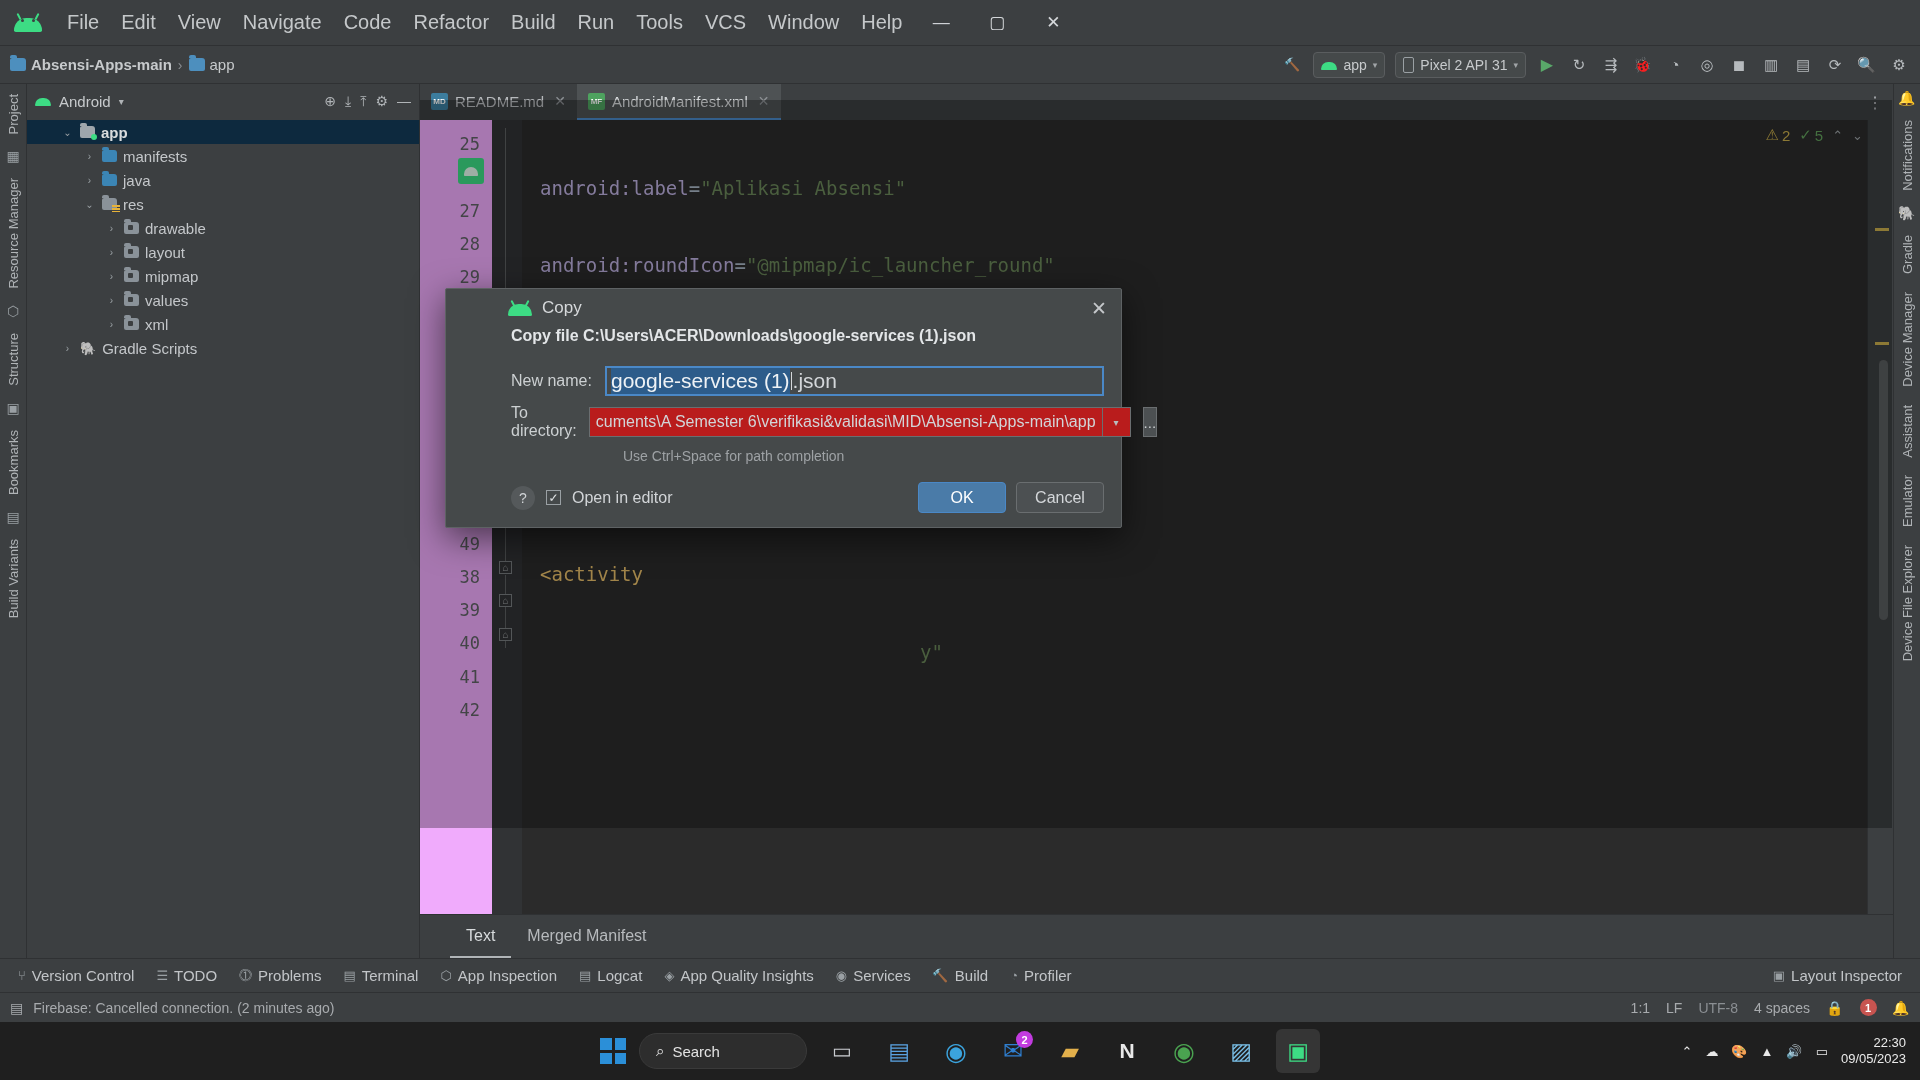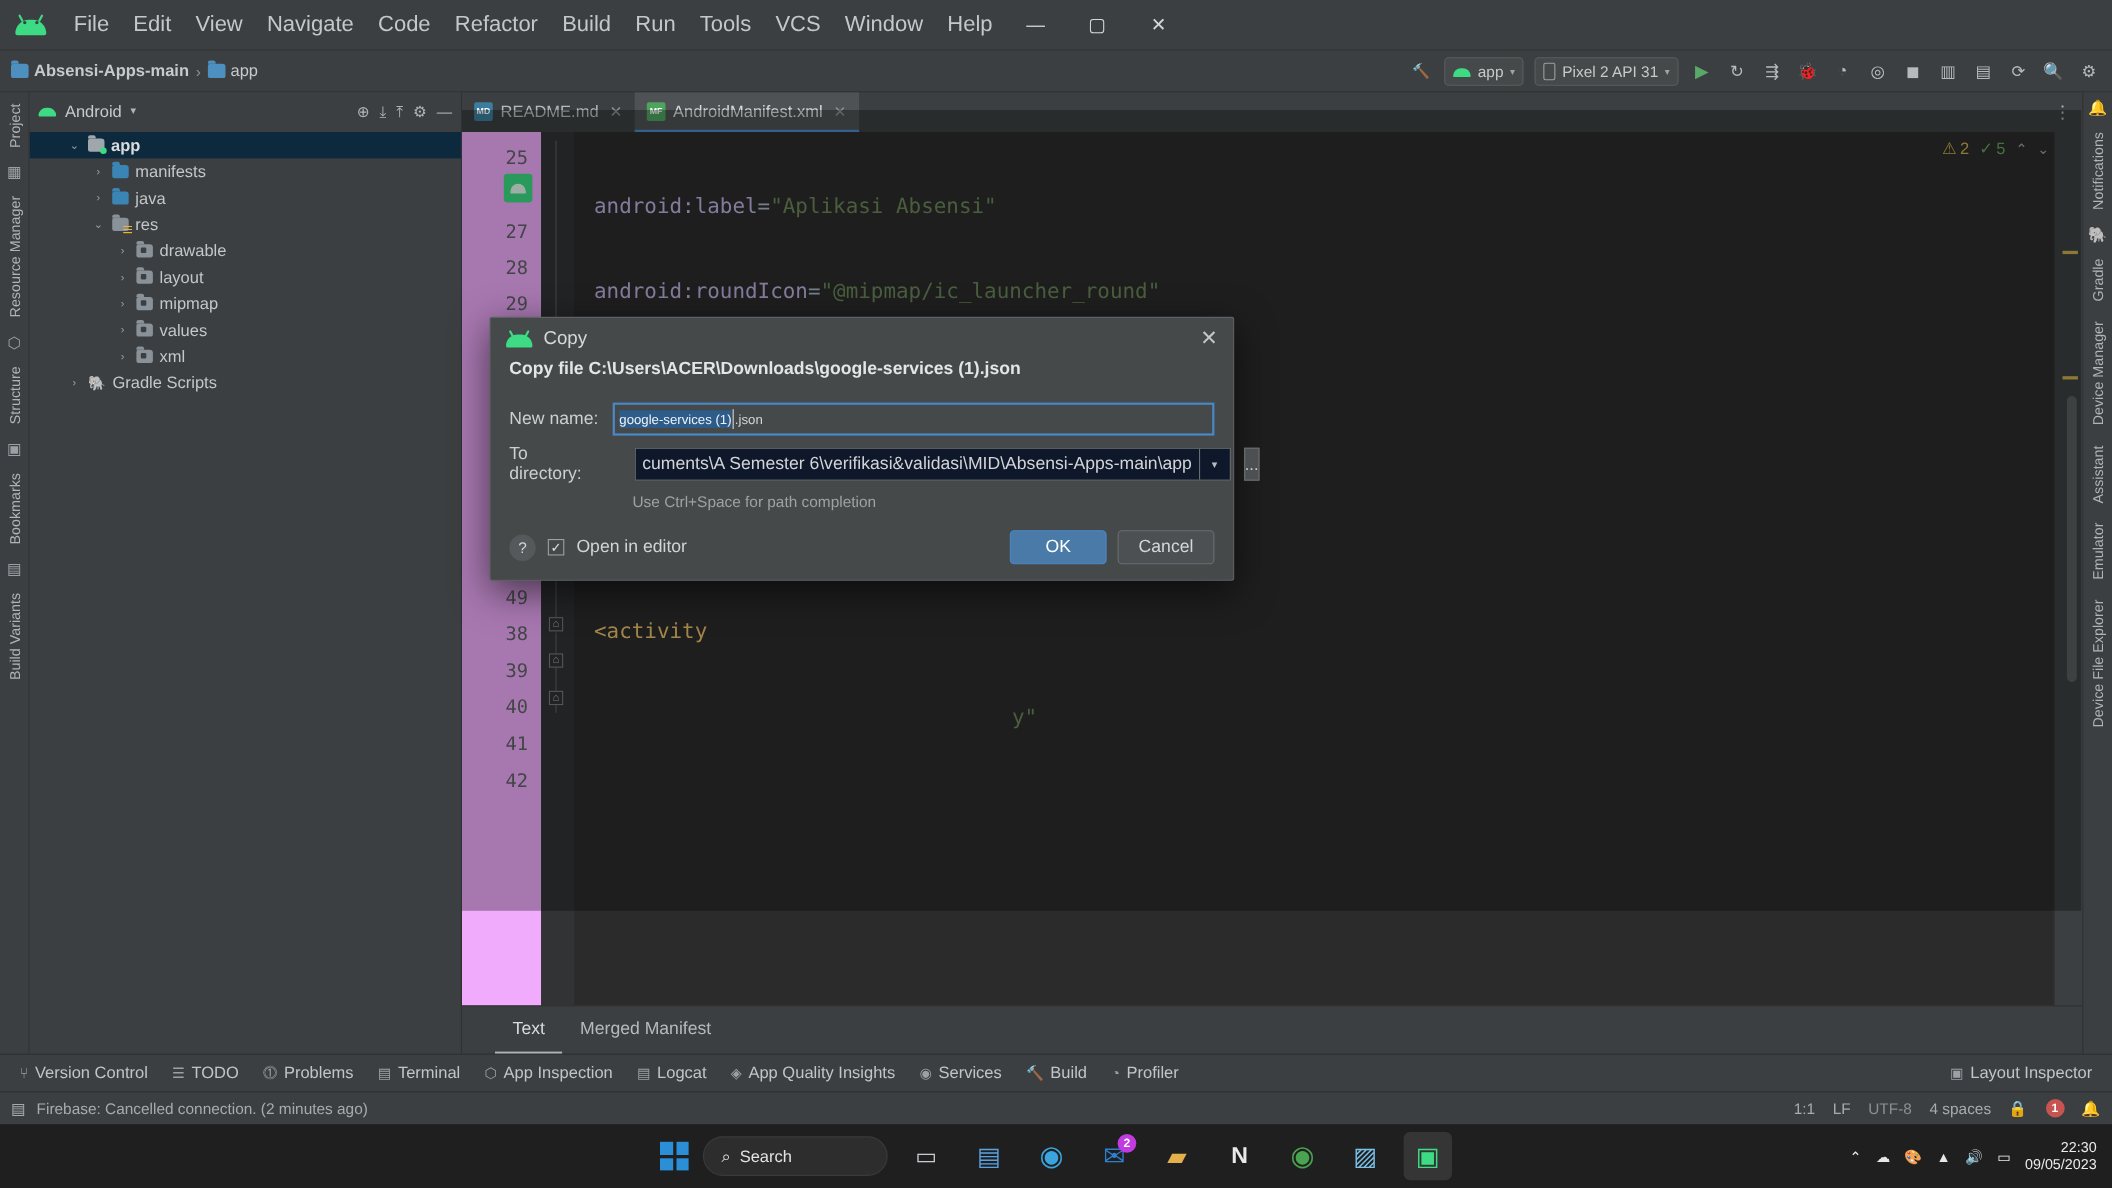--- a/index.html
+++ b/index.html
@@ -300,40 +300,41 @@
   .dim {
     position:absolute; left:420px; top:100px; right:28px; bottom:252px;
     background:rgba(0,0,0,0.30); pointer-events:none;
   }
   .dialog {
     position:absolute; left:445px; top:288px; width:677px; height:240px;
     background:#45494a; border:1px solid #5e6264;
     box-shadow:0 10px 34px rgba(0,0,0,.55);
     display:flex; flex-direction:column;
     border-radius:2px;
+    padding-left:48px;
   }
   .dlg-title {
     height:38px; flex:0 0 38px; display:flex; align-items:center;
     padding:0 14px; gap:10px; color:#d6d9db; font-size:17px;
   }
   .dlg-title .close { margin-left:auto; color:#c4c7ca; font-size:19px; }
   .dlg-body { padding:0 17px; flex:1; display:flex; flex-direction:column; }
   .dlg-head-text { color:#e3e6e8; font-size:16px; font-weight:700; margin-bottom:21px; }
   .frow { display:flex; align-items:center; gap:12px; margin-bottom:8px; }
   .frow .flabel { width:82px; color:#ccd0d2; font-size:16px; }
   .txtfield {
     flex:1; height:30px; background:#45494a;
     border:2px solid #4a88c7; display:flex; align-items:center;
-    padding:0 4px; font-size:12px; color:#d4d7da;
+    padding:0 4px; font-size:21px; color:#d4d7da;
   }
   .sel-text { background:#2d5c8a; color:#eef2f5; padding:1px 0; }
   .caretbar { display:inline-block; width:1px; height:18px; background:#d4d7da; vertical-align:middle; margin:0 1px;}
   .dirfield {
-    flex:1; height:30px; background:#0f172a;
-    border:1px solid #6a6e70; display:flex; align-items:center;margin-left:36px;
+    flex:1; height:30px; background:#b91c1c;
+    border:1px solid #6a6e70; display:flex; align-items:center;
   }
   .dirfield .val {
     flex:1; padding:0 6px; color:#d2d5d8; font-size:16px;
     white-space:nowrap; overflow:hidden; text-overflow:clip;
   }
   .dirfield .drop {
     width:28px; height:100%; border-left:1px solid #6a6e70;
     display:flex; align-items:center; justify-content:center;
     color:#b8bcbf; font-size:10px;
   }

